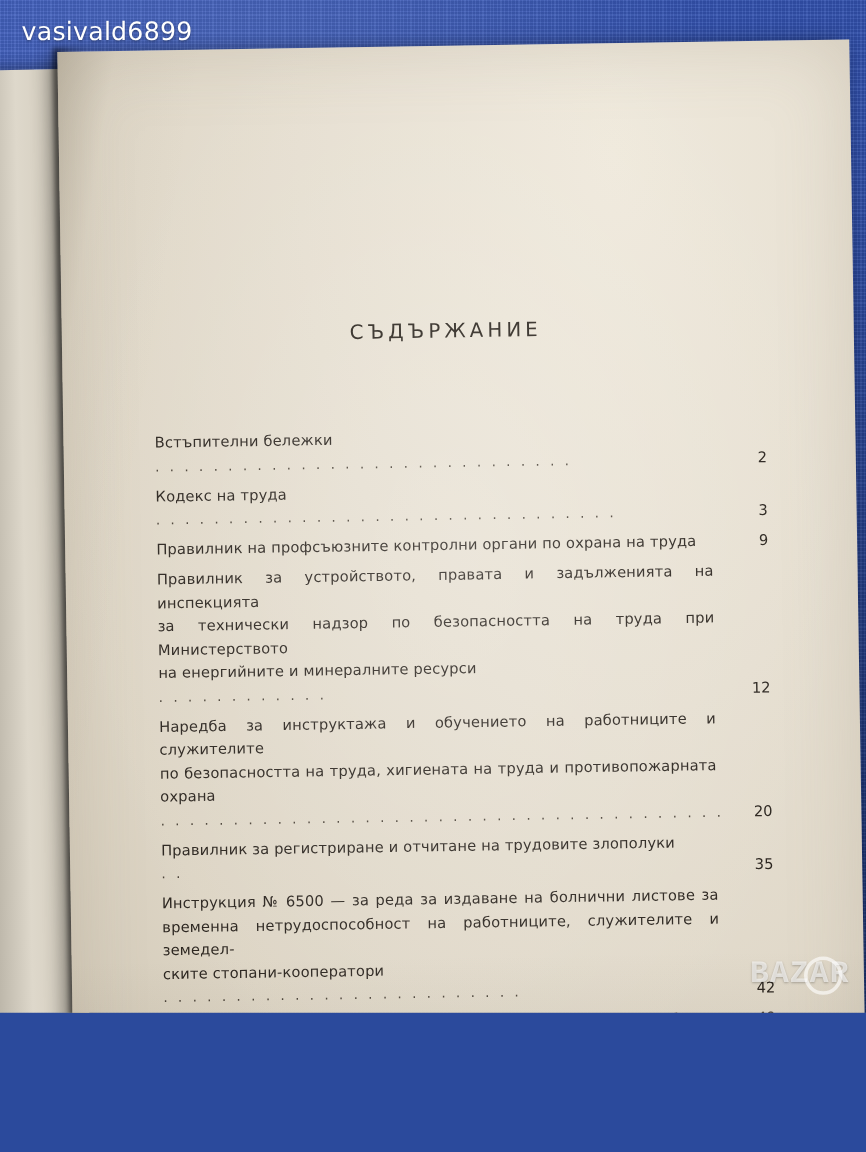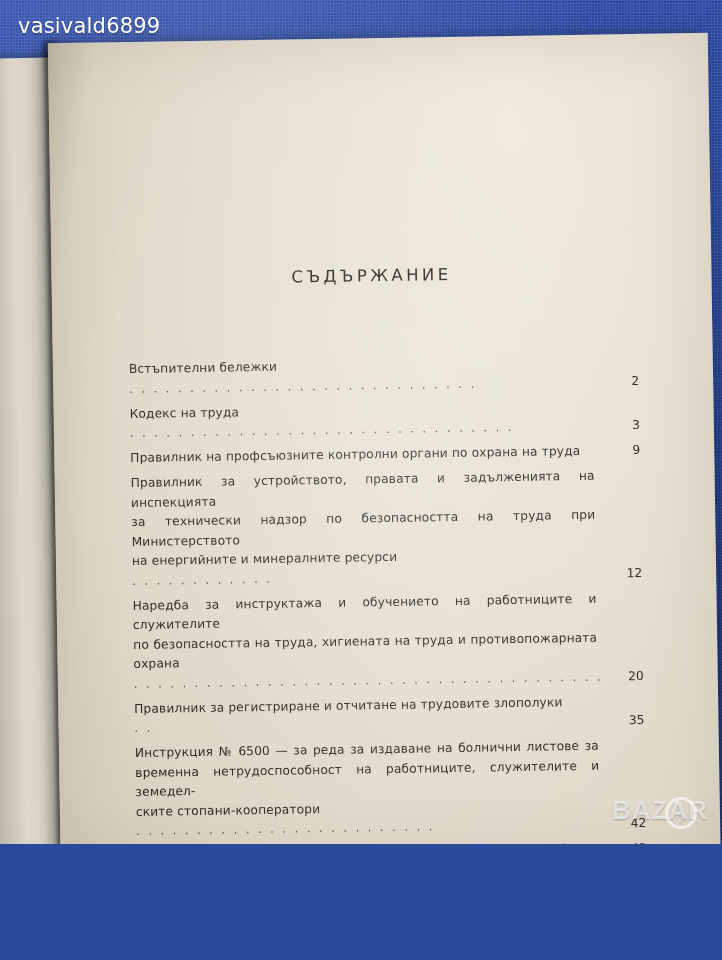--- a/index.html
+++ b/index.html
@@ -163,21 +163,21 @@
     color: #ffffff;
     letter-spacing: 0.2px;
     text-shadow: 0 1px 2px rgba(0,0,0,0.35);
   }
 
   
   #watermark-site {
     position: absolute;
     right: 14px;
     bottom: 18px;
-    font-family: Liberation Sans, sans-serif;
+    font-family: Liberation Mono, monospace;
     font-weight: bold;
     font-size: 26px;
     letter-spacing: 1px;
     color: rgba(255,255,255,0.62);
     text-shadow: 0 1px 2px rgba(0,0,0,0.25);
   }
   #watermark-site .ring {
     display: inline-block;
     position: relative;
   }

